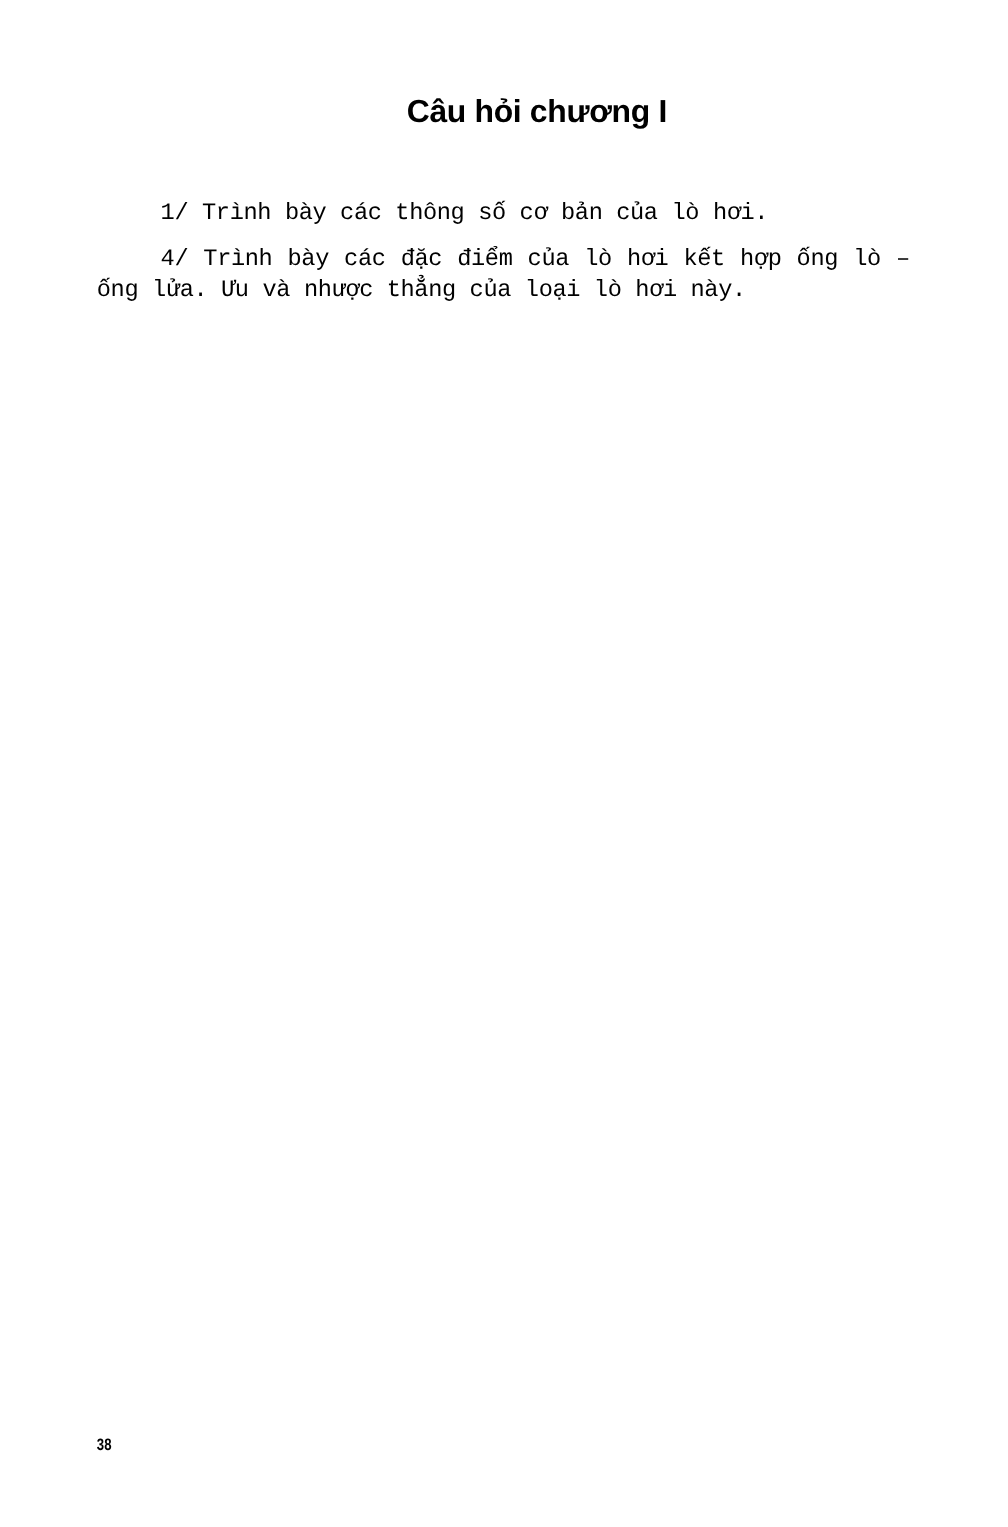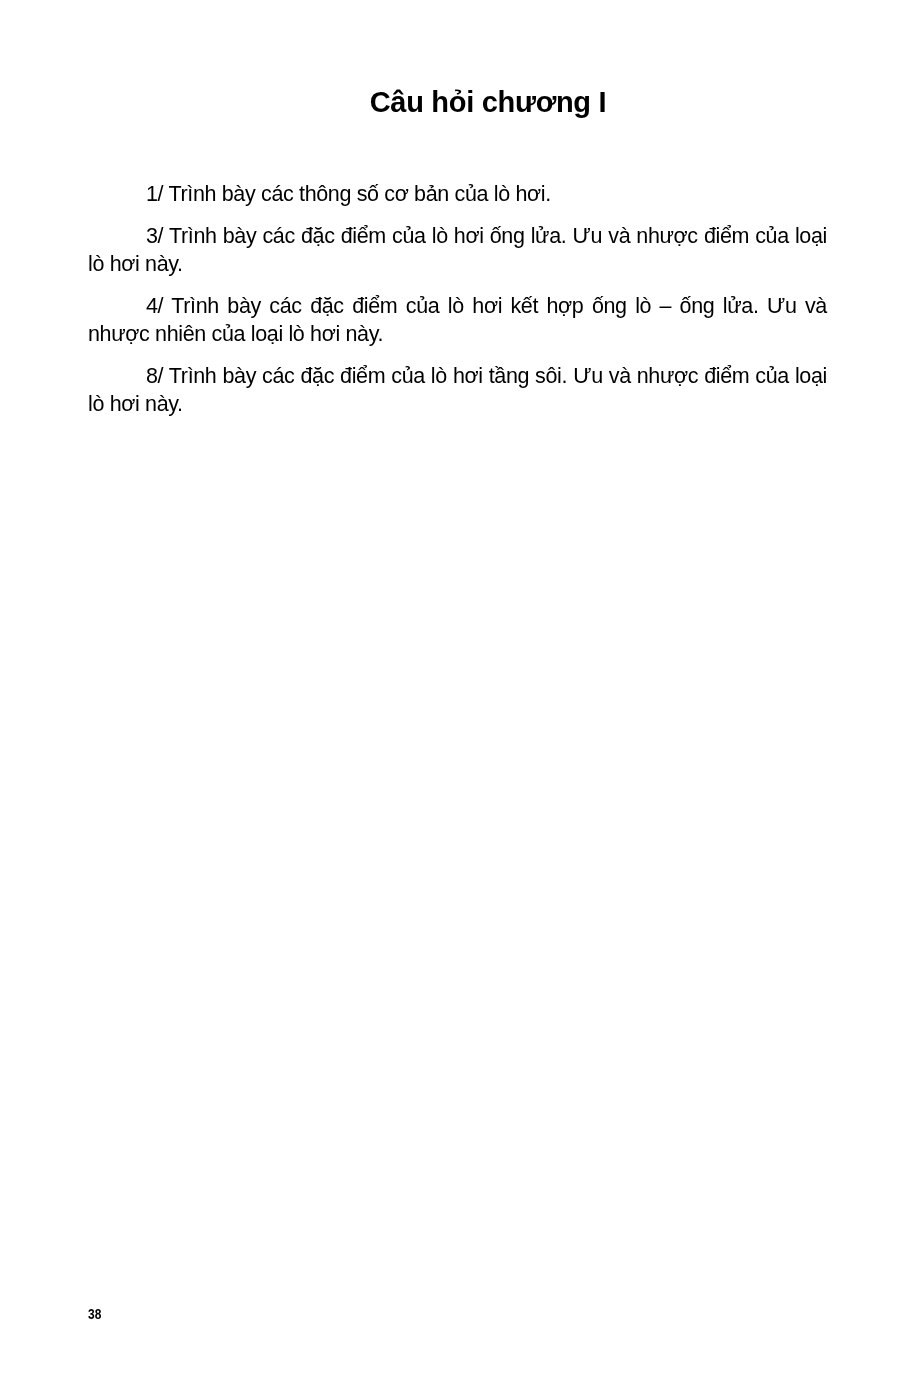--- a/index.html
+++ b/index.html
@@ -24,21 +24,21 @@
       font-weight: bold;
       font-size: 29px;
       letter-spacing: -0.3px;
       margin: 0;
     }
     .questions {
       position: absolute;
       top: 180px;
       left: 88px;
       width: 739px;
-      font-family: Liberation Sans, sans-serif;
+      font-family: Liberation Mono, monospace;
       font-size: 21.5px;
       line-height: 28.5px;
       letter-spacing: -0.35px;
     }
     .question {
       margin: 0 0 13px 0;
       text-indent: 58px;
       text-align: justify;
     }
     .page-number {
@@ -52,18 +52,16 @@
       transform-origin: left top;
     }
   </style>
 </head>
 <body>
 
 <h1 class="page-title">Câu hỏi chương I</h1>
 
 <div class="questions">
   <p class="question"><span>1/</span> <span>Trình bày các thông số cơ bản của lò hơi.</span></p>
-  <p class="question"><span>3/</span> <span>Trình bày các đặc điểm của lò hơi ống lửa. Ưu và nhược điểm của loại lò hơi này.</span></p>
-  <p class="question"><span>4/</span> <span>Trình bày các đặc điểm của lò hơi kết hợp ống lò – ống lửa. Ưu và nhược nhiên của loại lò hơi này.</span></p>
-  <p class="question"><span>8/</span> <span>Trình bày các đặc điểm của lò hơi tầng sôi. Ưu và nhược điểm của loại lò hơi này.</span></p>
+  <p class="question"><span>4/</span> <span>Trình bày các đặc điểm của lò hơi kết hợp ống lò – ống lửa. Ưu và nhược thẳng của loại lò hơi này.</span></p>
 </div>
 
 <div class="page-number">38</div>
 
 </body></html>

